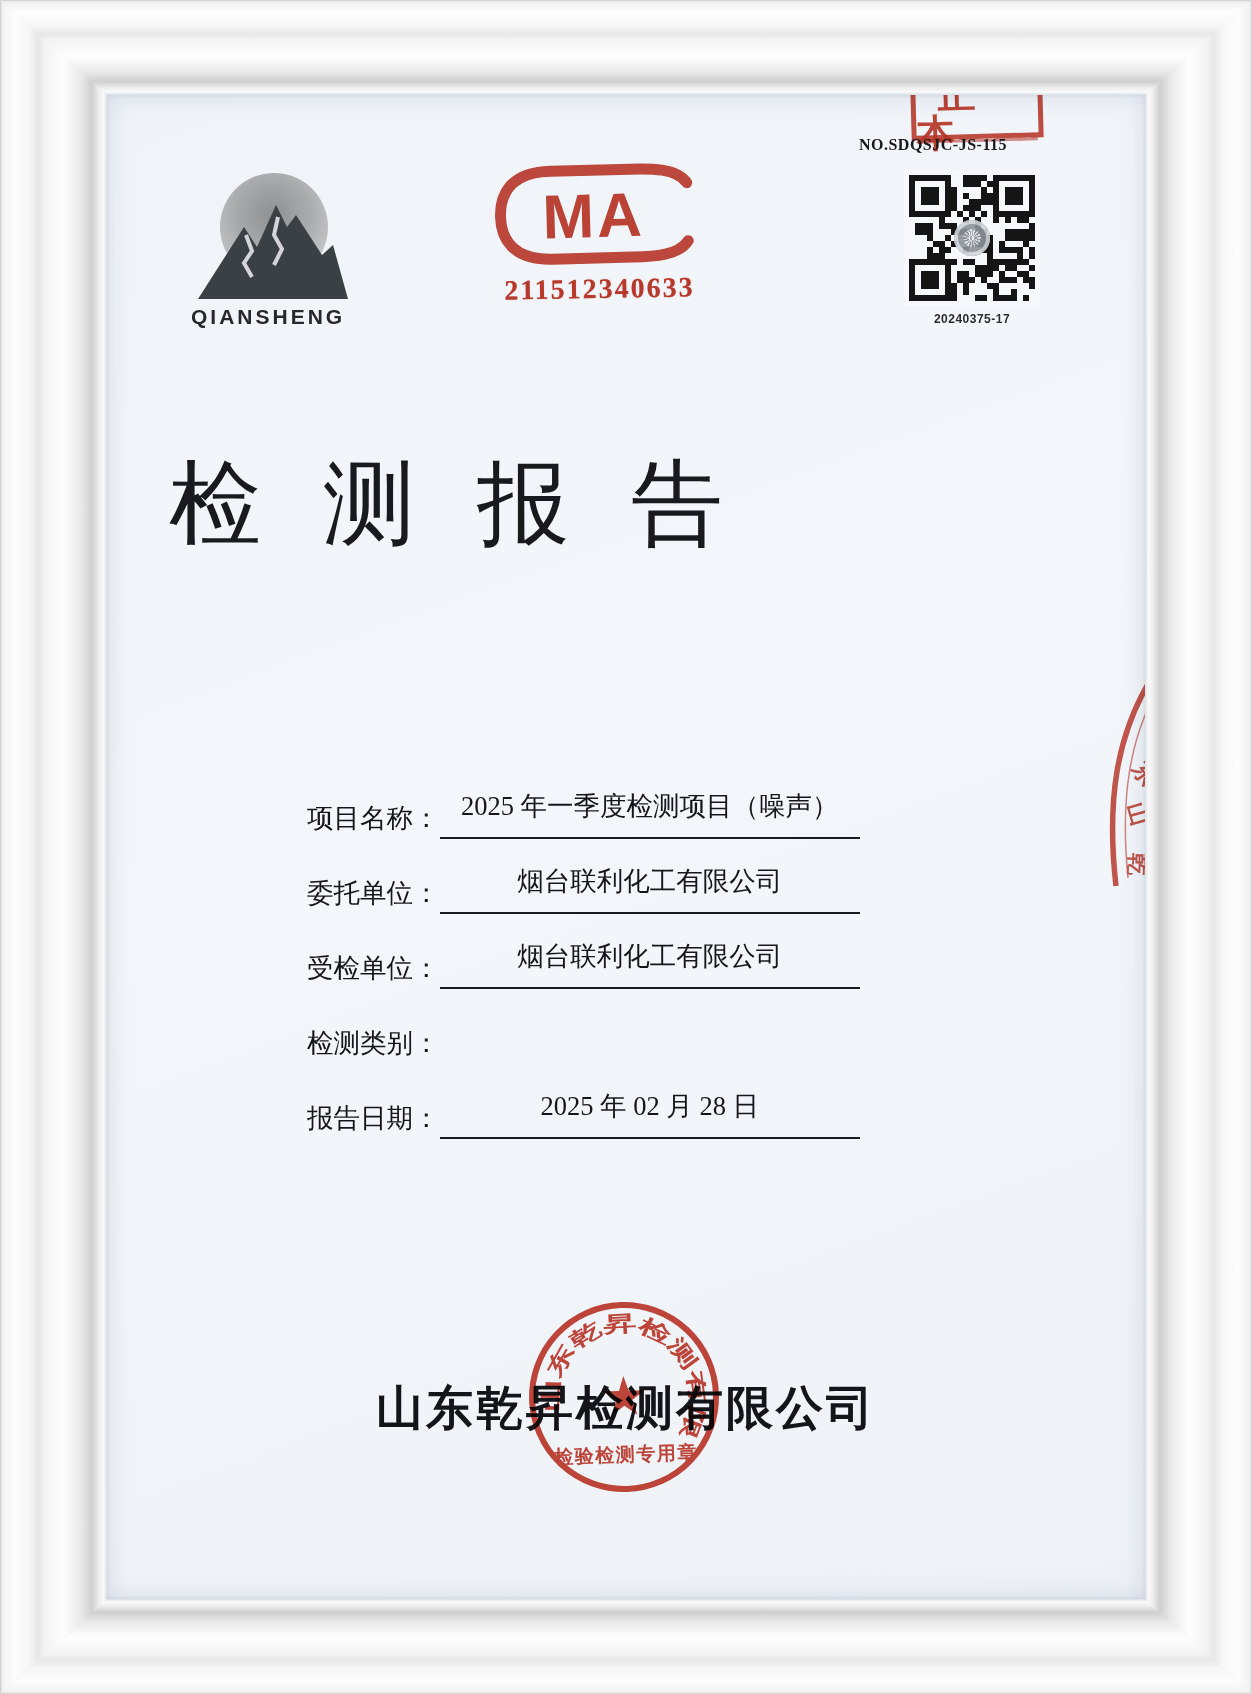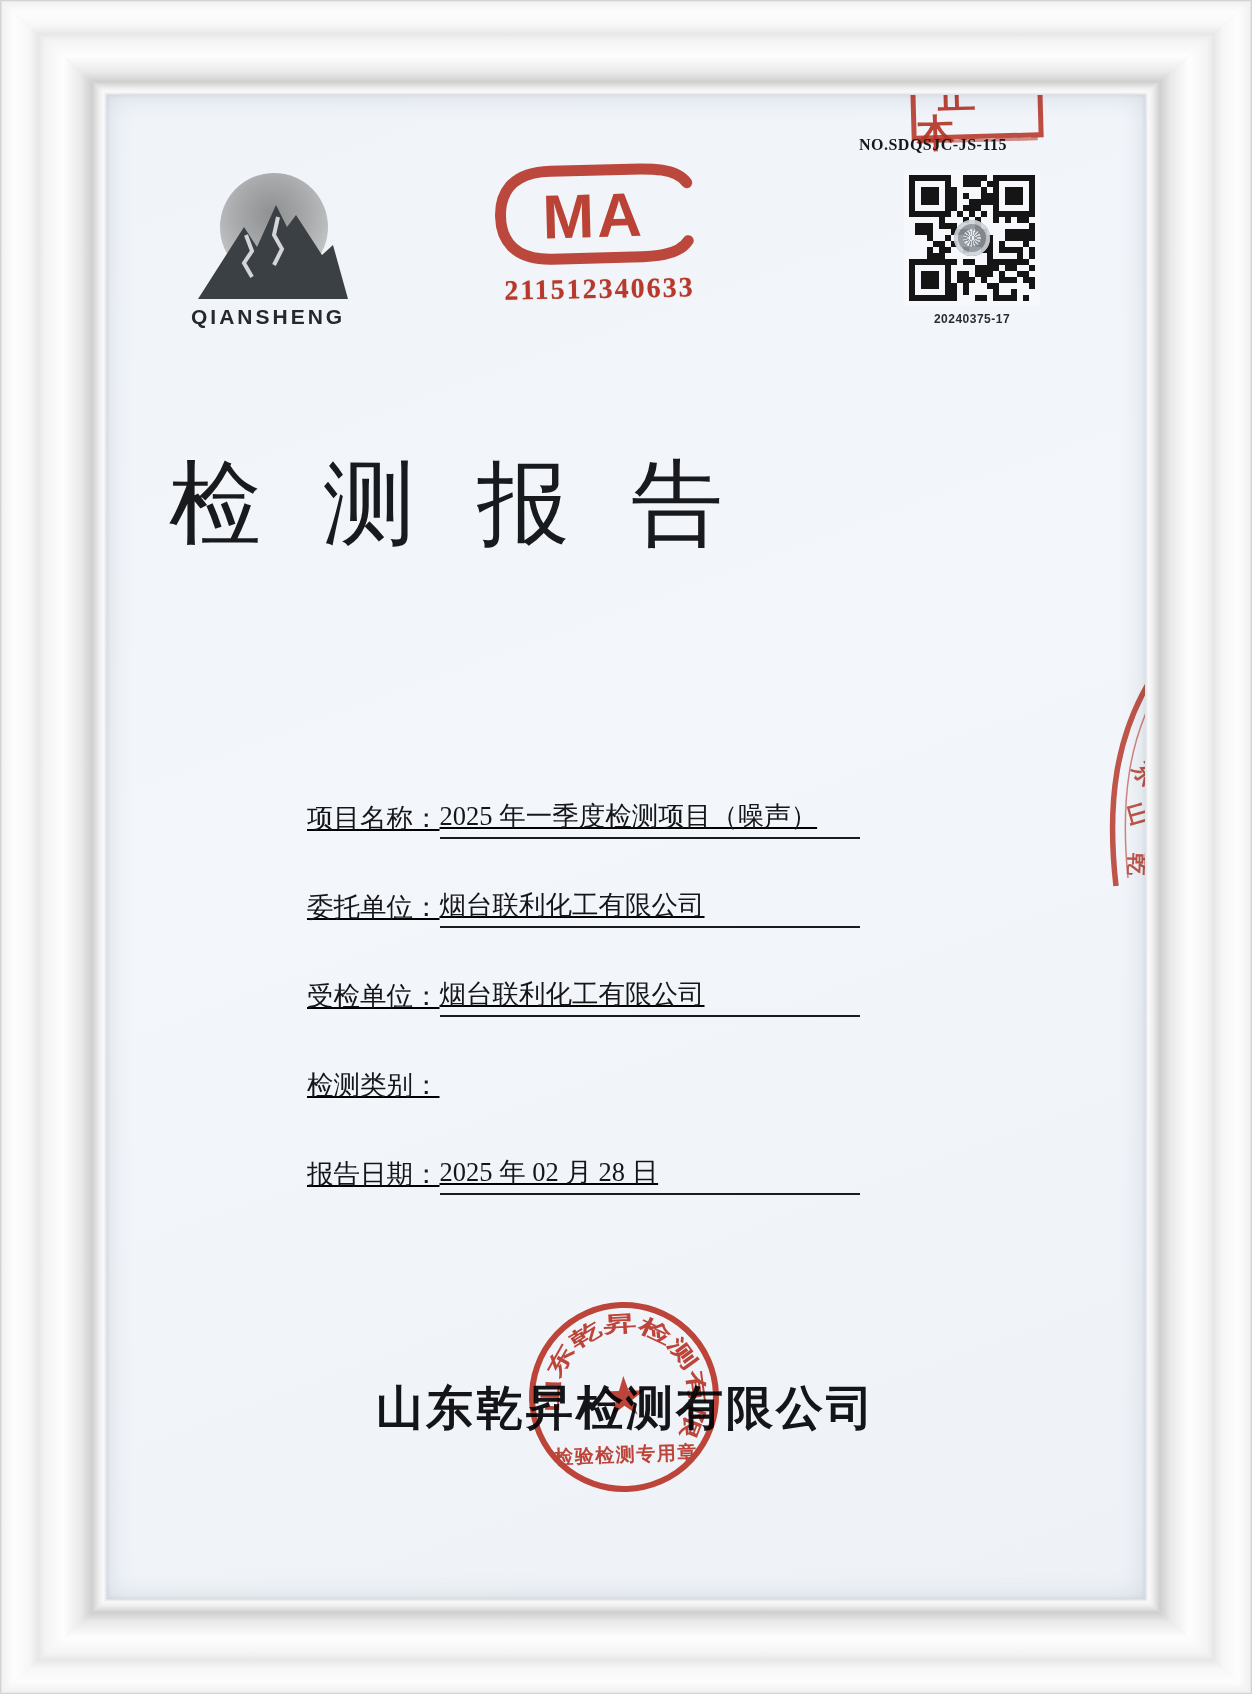--- a/index.html
+++ b/index.html
@@ -52,23 +52,23 @@
 
   
   .doc-title { position:absolute; left:0; top:352px; width:1038px; text-align:left;
                font-size:92px; font-weight:400; color:#191a1d; letter-spacing:62px; text-indent:62px; line-height:1.25; }
 
   
   .no-line { position:absolute; left:0; top:540px; width:1038px; text-align:center; font-size:28px; color:#1b1c20; letter-spacing:1px; }
 
   
   .fields { position:absolute; left:200px; top:700px; width:553px; }
-  .field-row { display:flex; align-items:flex-end; height:44px; margin-bottom:45px;text-decoration:underline; }
+  .field-row { display:flex; align-items:flex-end; height:44px; margin-bottom:31px; }
   .field-label { font-size:26.5px; color:#15161a; white-space:nowrap; padding-bottom:3px; }
-  .field-value { flex:1; font-size:26.5px; color:#15161a; border-bottom:2px solid #1a1b1e; padding-bottom:3px; white-space:nowrap; }
+  .field-value { flex:1; text-align:center; font-size:26.5px; color:#15161a; border-bottom:2px solid #1a1b1e; padding-bottom:13px; white-space:nowrap; }
 
   
   .company-line { position:absolute; left:0; top:1282px; width:1038px; text-align:center;
                   font-size:47px; font-weight:700; color:#141519; letter-spacing:3px; }
   .seal { position:absolute; left:417px; top:1200px; width:200px; height:204px; mix-blend-mode:multiply; opacity:.93; transform:rotate(-2deg); }
 
   
   .edge-seal { position:absolute; left:991px; top:583px; width:47px; height:240px; overflow:hidden; mix-blend-mode:multiply; opacity:.85; }
 </style>
 </head>

